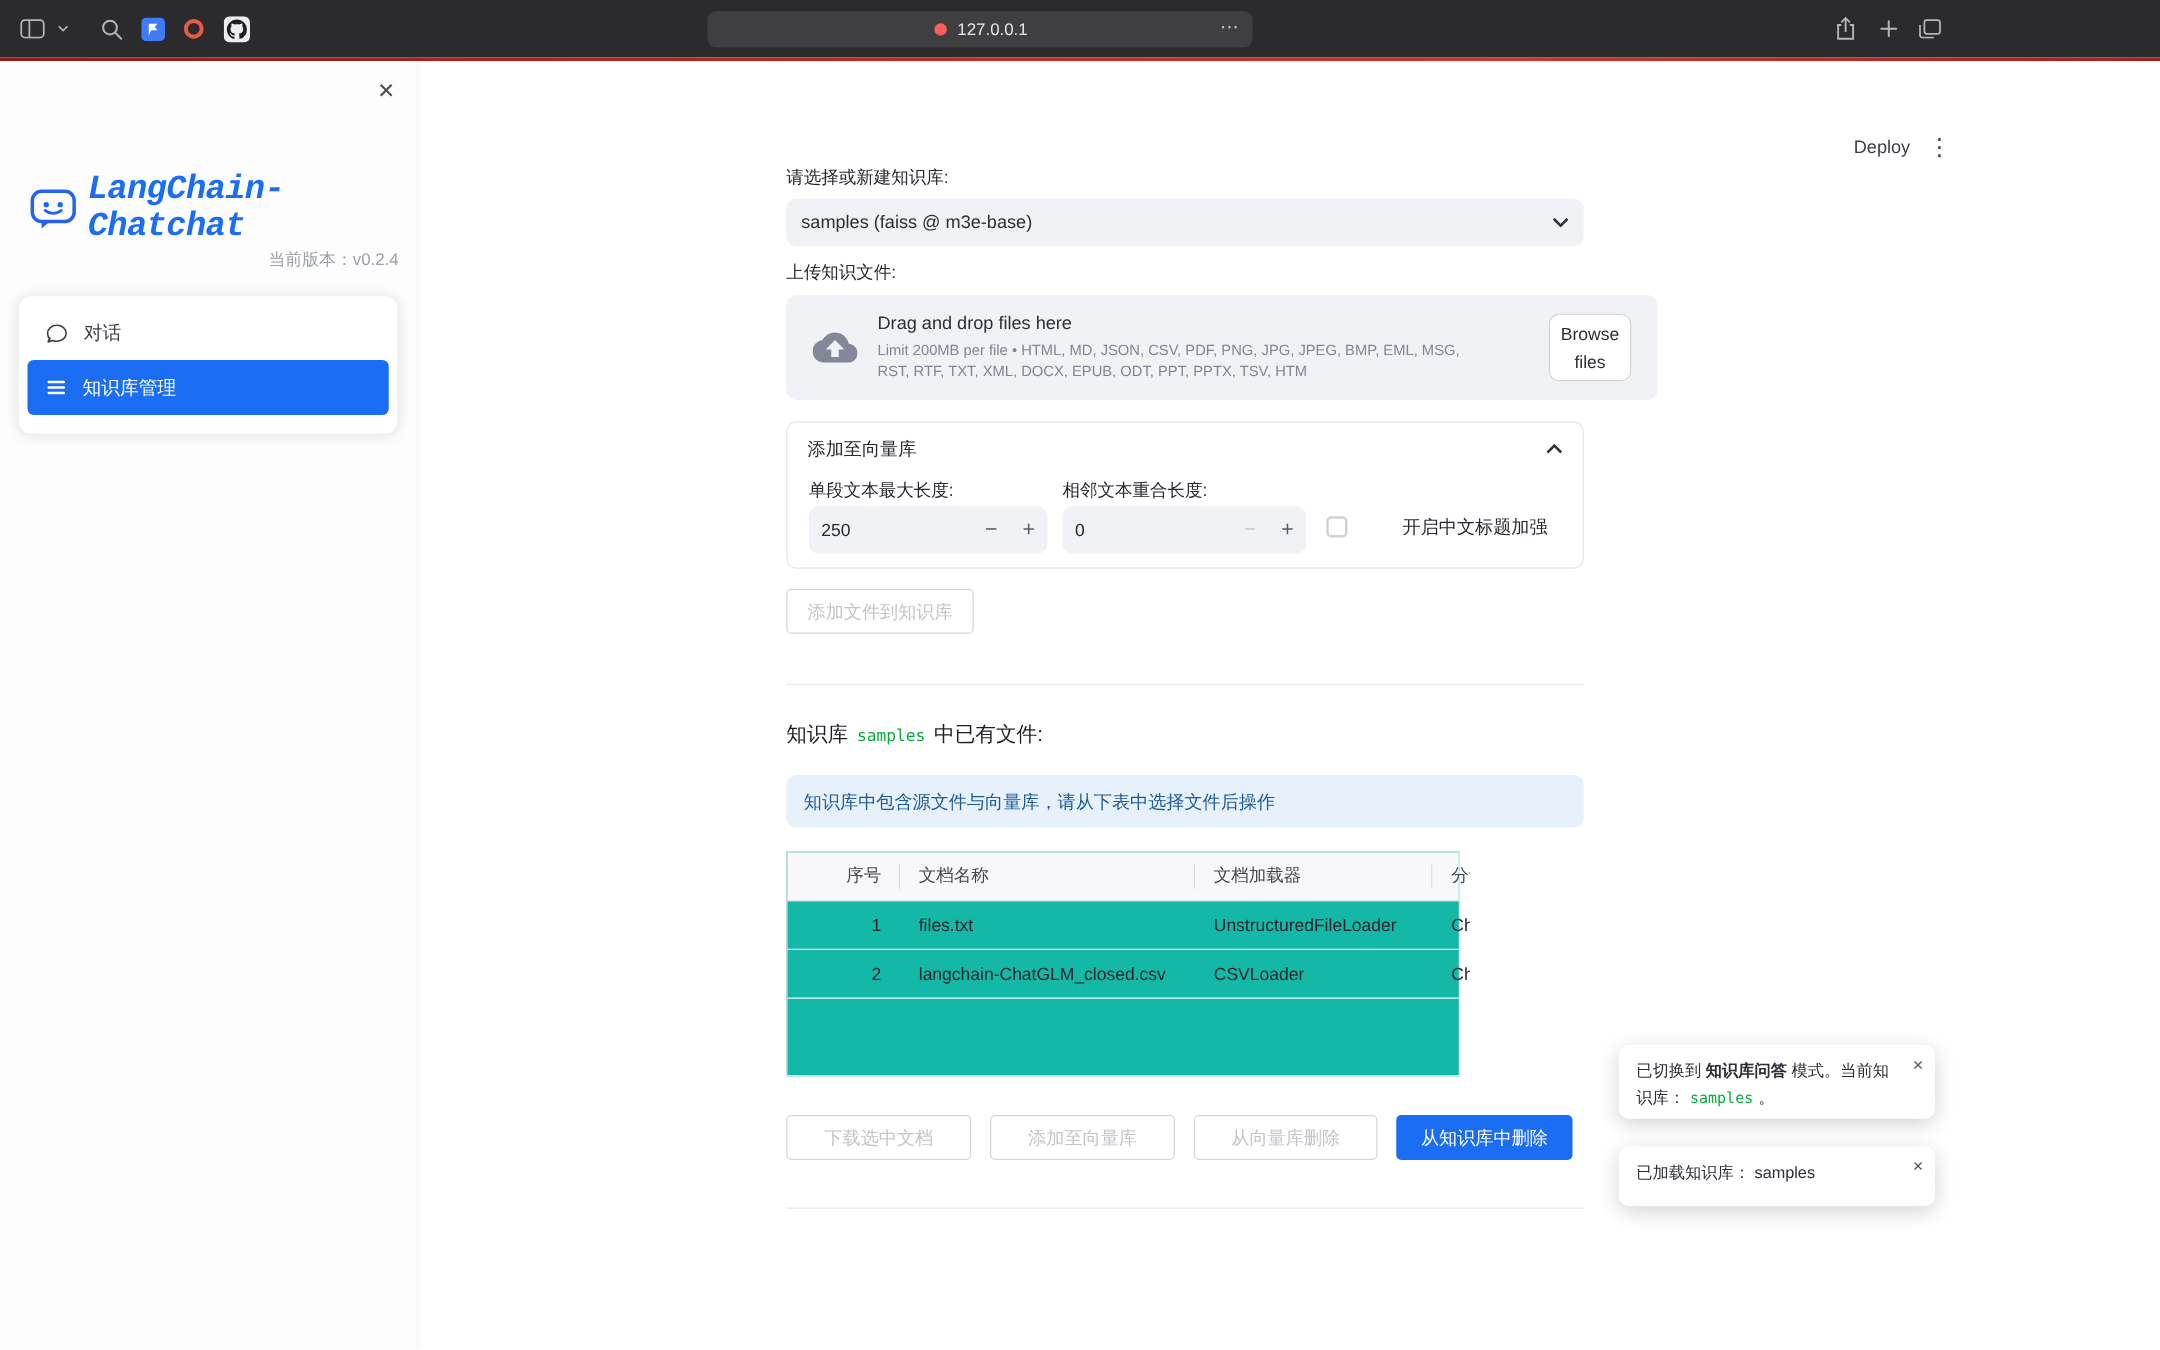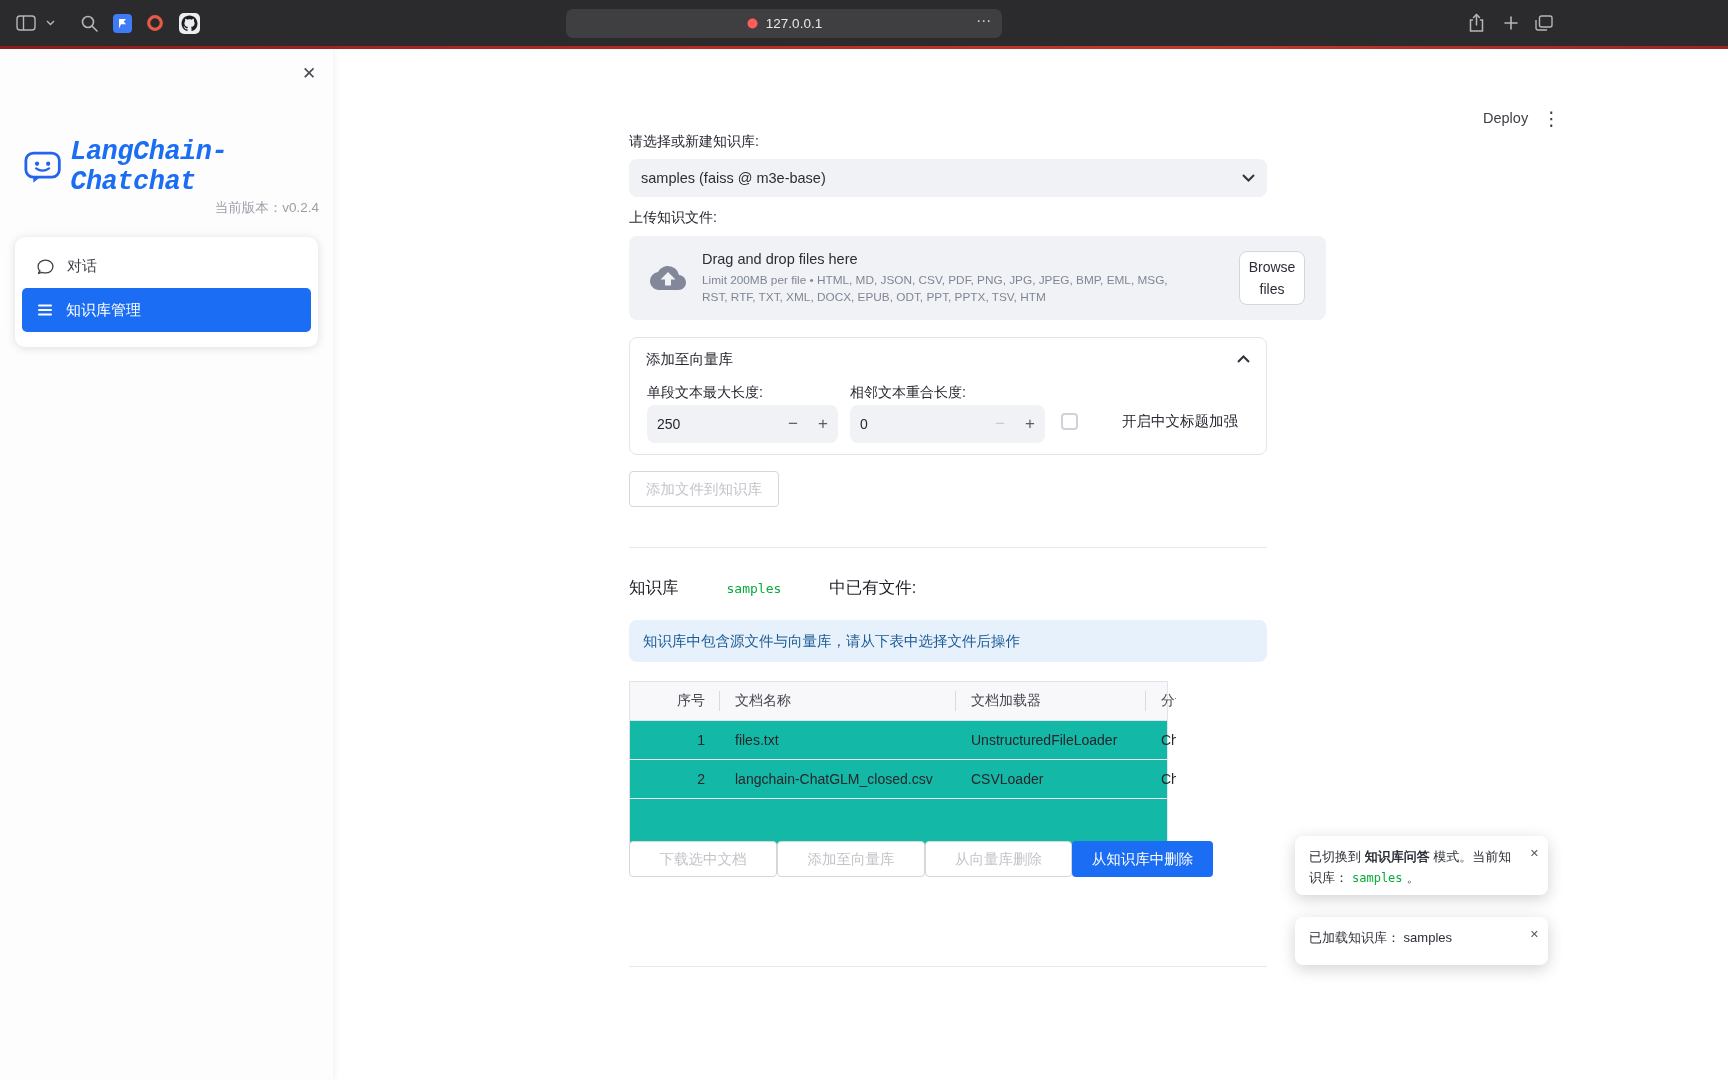--- a/index.html
+++ b/index.html
@@ -66,35 +66,35 @@
   .cb-box { width:17px; height:17px; border:2px solid #cfd2d8; border-radius:4px; background:#fff; }
   .cb-label { font-size:14.5px; color:#262730;margin-left:36px; }
 
   .btn { height:36px; border-radius:4px; font-size:14.5px; display:flex; align-items:center; justify-content:center; cursor:pointer; }
   .btn.outline { background:#fff; border:1px solid #d5d7da; color:#c2c4c9; }
   .btn.primary { background:var(--accent,#1b6ef3); border:none; color:#fff; }
   .add-btn { position:absolute; top:471px; left:0; padding:0 16px; }
 
   .divider { position:absolute; left:0; width:638px; height:1px; background:#e8e9ec; }
 
-  .files-heading { position:absolute; top:577px; left:0; font-size:16.5px; color:#1d1f26; display:flex; align-items:baseline;gap:41px; }
+  .files-heading { position:absolute; top:577px; left:0; font-size:16.5px; color:#1d1f26; display:flex; align-items:baseline; }
   .code { font-family:"DejaVu Sans Mono",monospace; color:var(--code-green,#09ab3b); font-size:13px; margin:0 7px; }
 
   .info { position:absolute; top:620px; left:0; width:638px; height:42px; background:var(--info-bg,#e7f1fb);
     border-radius:8px; display:flex; align-items:center; padding:0 14px; font-size:14.5px; color:var(--info-text,#1a5a96); }
 
   .dtable { position:absolute; top:681px; left:0; width:539px; height:180px; border:1px solid #e2e3e7; background:#14b8a6; }
   .t-head { display:grid; grid-template-columns:90px 236px 190px 1fr; height:39px; background:#f8f8fa; border-bottom:1px solid #e2e3e7; }
   .th { position:relative; display:flex; align-items:center; font-size:14px; color:#45474f; padding:0 15px; white-space:nowrap; overflow:hidden; }
   .th:not(:last-child)::after { content:""; position:absolute; right:0; top:9px; bottom:9px; width:1px; background:#d9dade; }
   .t-row { display:grid; grid-template-columns:90px 236px 190px 1fr; height:39px; border-bottom:1px solid #f0f1f4; cursor:pointer; }
   .td { display:flex; align-items:center; font-size:14px; color:#24262c; padding:0 15px; white-space:nowrap; overflow:hidden; }
   .num { justify-content:flex-end; }
 
-  .actions { position:absolute; top:841px; left:0; width:638px; display:flex; }
+  .actions { position:absolute; top:892px; left:0; width:638px; display:flex; gap:15px; }
 
   
   .toast { position:absolute; left:1295px; width:253px; background:#fff; border-radius:8px;
     box-shadow:0 4px 16px rgba(0,0,0,0.18); padding:11px 30px 11px 14px; font-size:13px; color:#2b2e36; line-height:1.6; }
   .toast .code { font-size:12px; margin:0 4px; }
   .toast-close { position:absolute; top:9px; right:9px; font-size:11px; color:#565a63; cursor:pointer; }
 </style>
 </head>
 <body>
 

